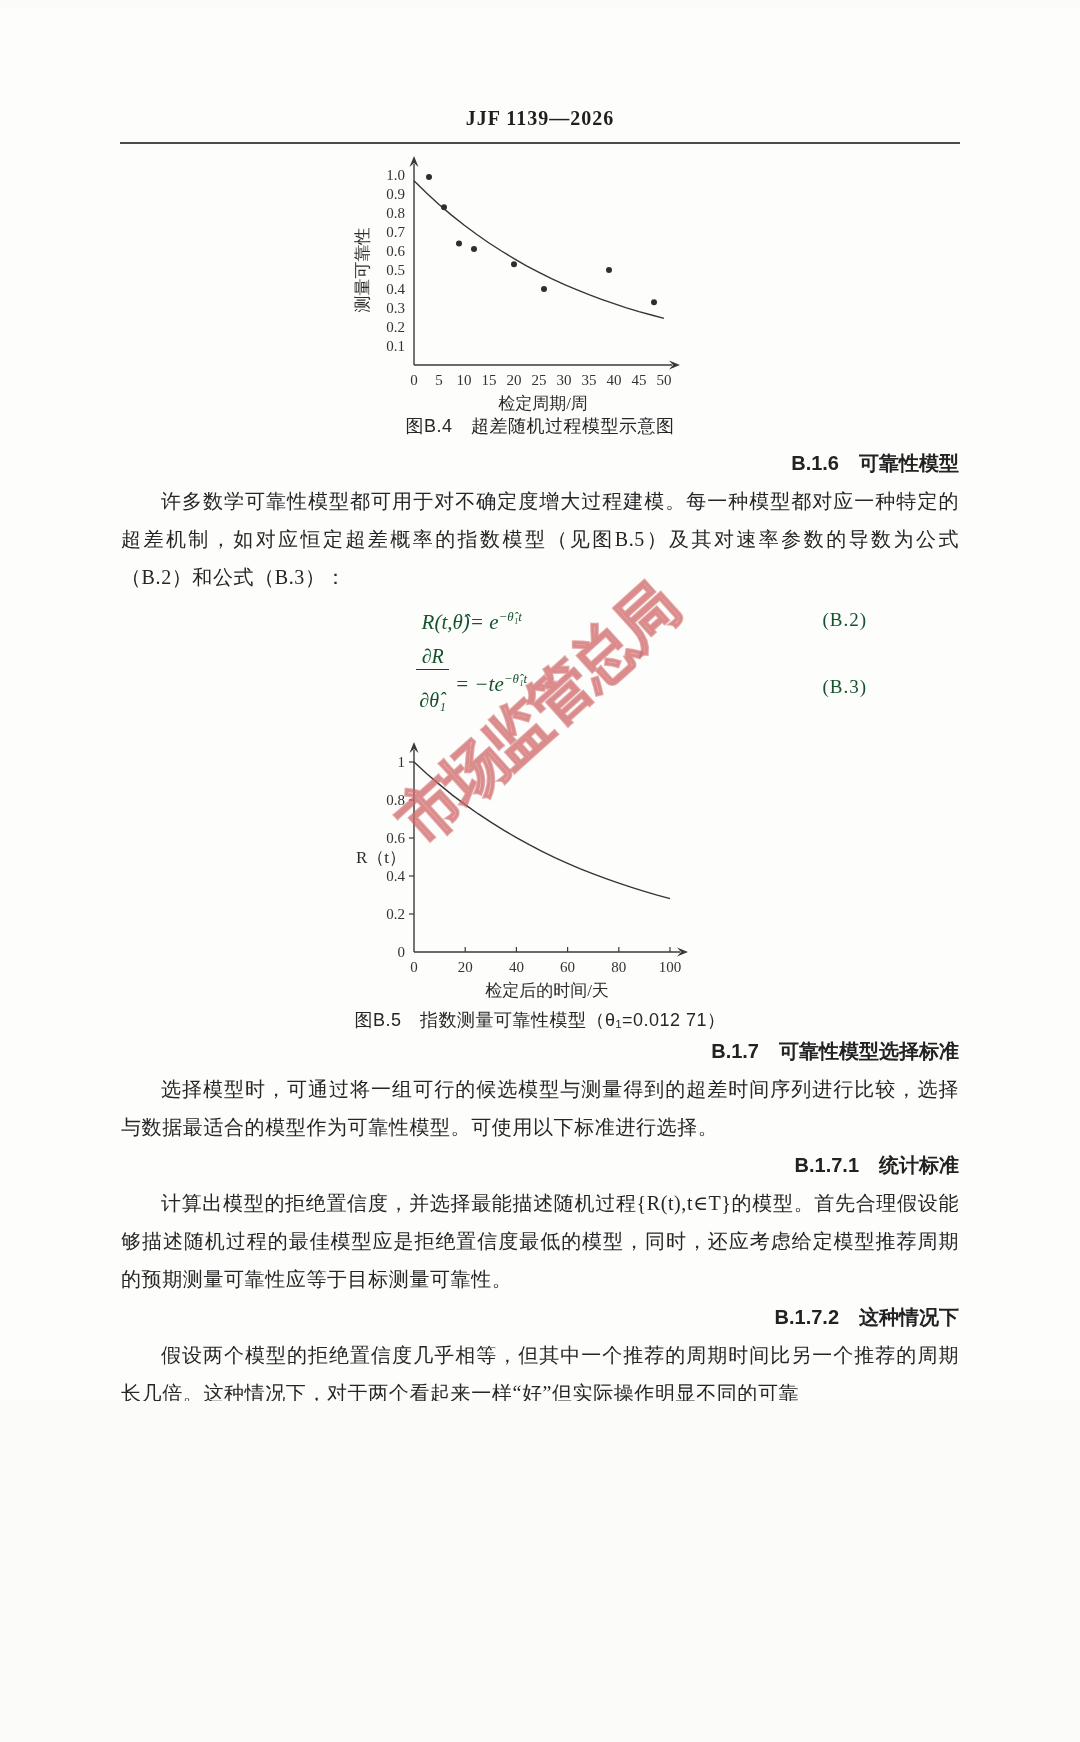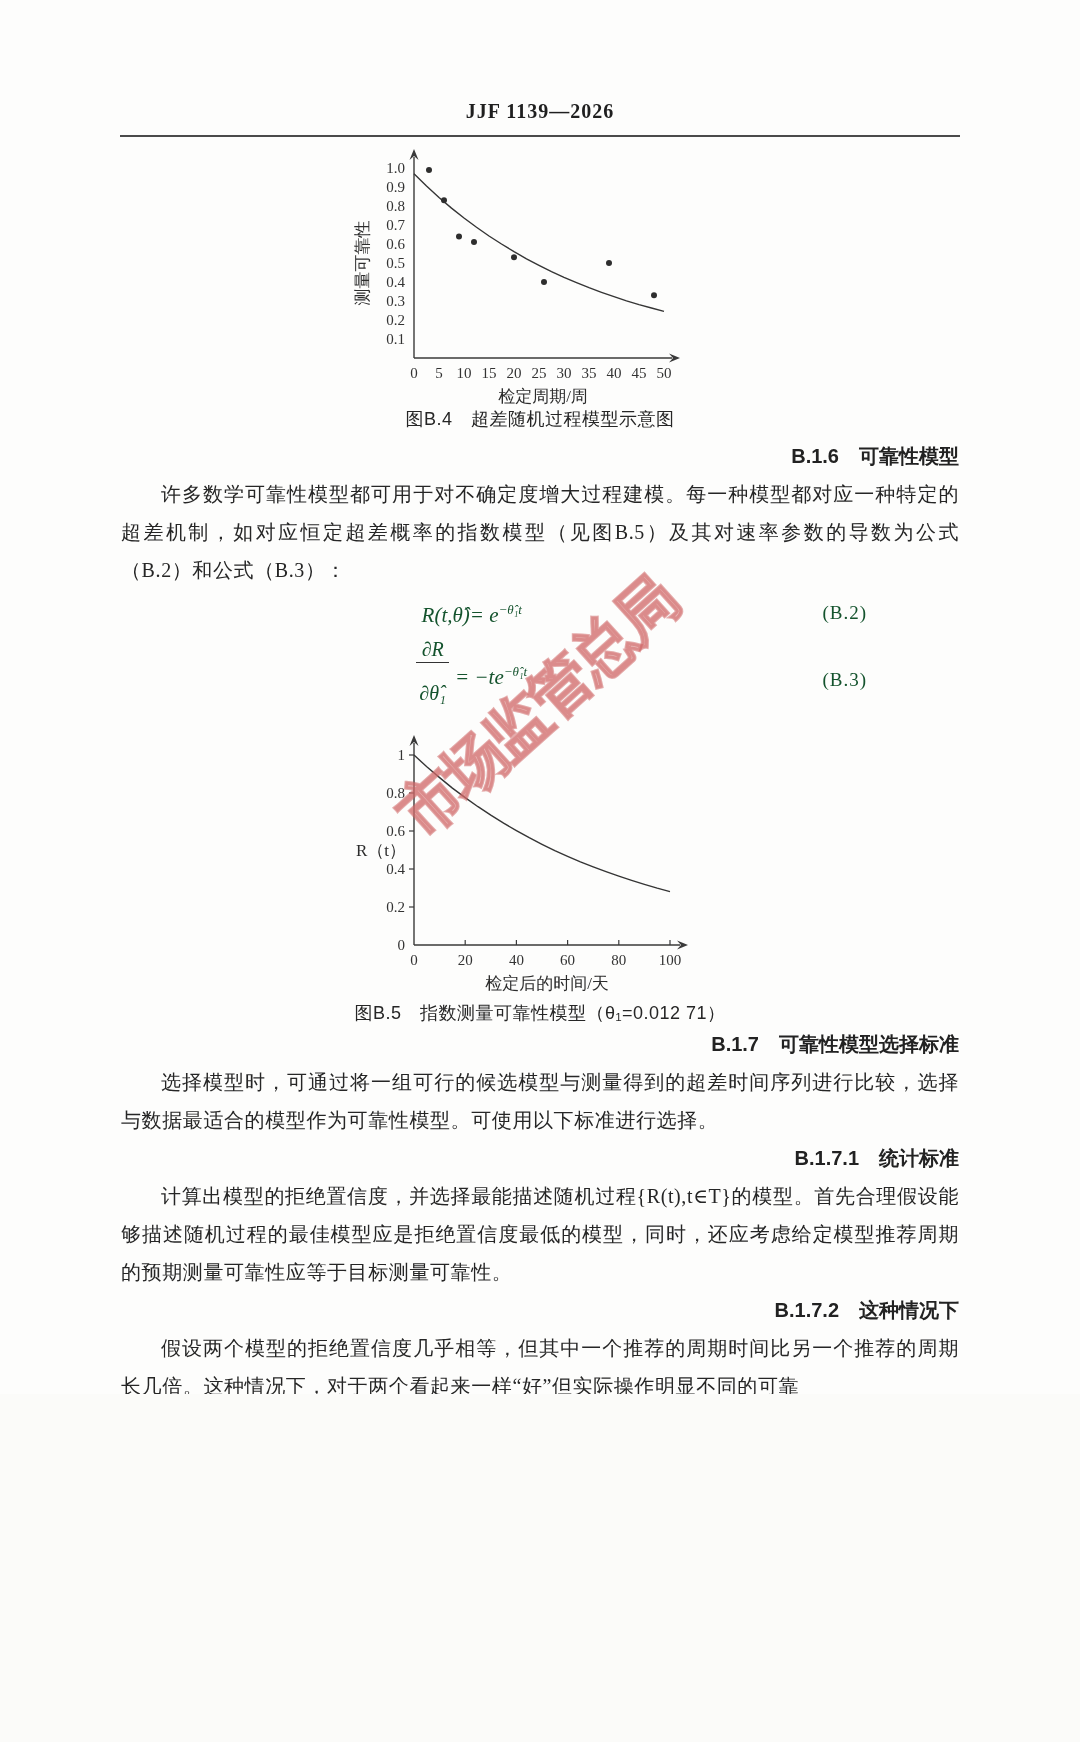--- a/index.html
+++ b/index.html
@@ -1,20 +1,20 @@
 <!DOCTYPE html>
 <html><head>
 <meta charset="utf-8">
 <style>
   html,body{margin:0;padding:0;}
   body{
     width:1080px;height:1742px;background:#fbfbf9;
     font-family:"Liberation Serif","DejaVu Serif",serif;color:#2d2d2d;
   }
-  .page{position:relative;width:1080px;height:1394px;overflow:hidden;background:#fdfdfc;}
+  .page{position:relative;width:1080px;height:1394px;overflow:hidden;background:#fdfdfc;margin-top:7px;}
   .doc-header{padding-top:100px;text-align:center;font-weight:bold;font-size:20px;
     letter-spacing:1px;color:#1f1f1f;font-family:"Liberation Serif","DejaVu Serif",serif;}
   .rule{width:840px;margin:12px auto 0;border-top:2px solid #4b4b4b;}
   .content{width:838px;margin:0 auto;padding-top:6px;}
   figure{margin:0;text-align:center;}
   .fig-wrap{display:flex;justify-content:center;transform:translateX(-14px);}
   .fig-caption{font-family:Liberation Sans, sans-serif;
     font-size:18px;color:#262626;margin-top:2px;letter-spacing:0.5px;}
   .heading{font-family:"Liberation Sans","DejaVu Sans",sans-serif;
     font-size:20px;line-height:38px;margin:0;color:#222;text-align:right;}

